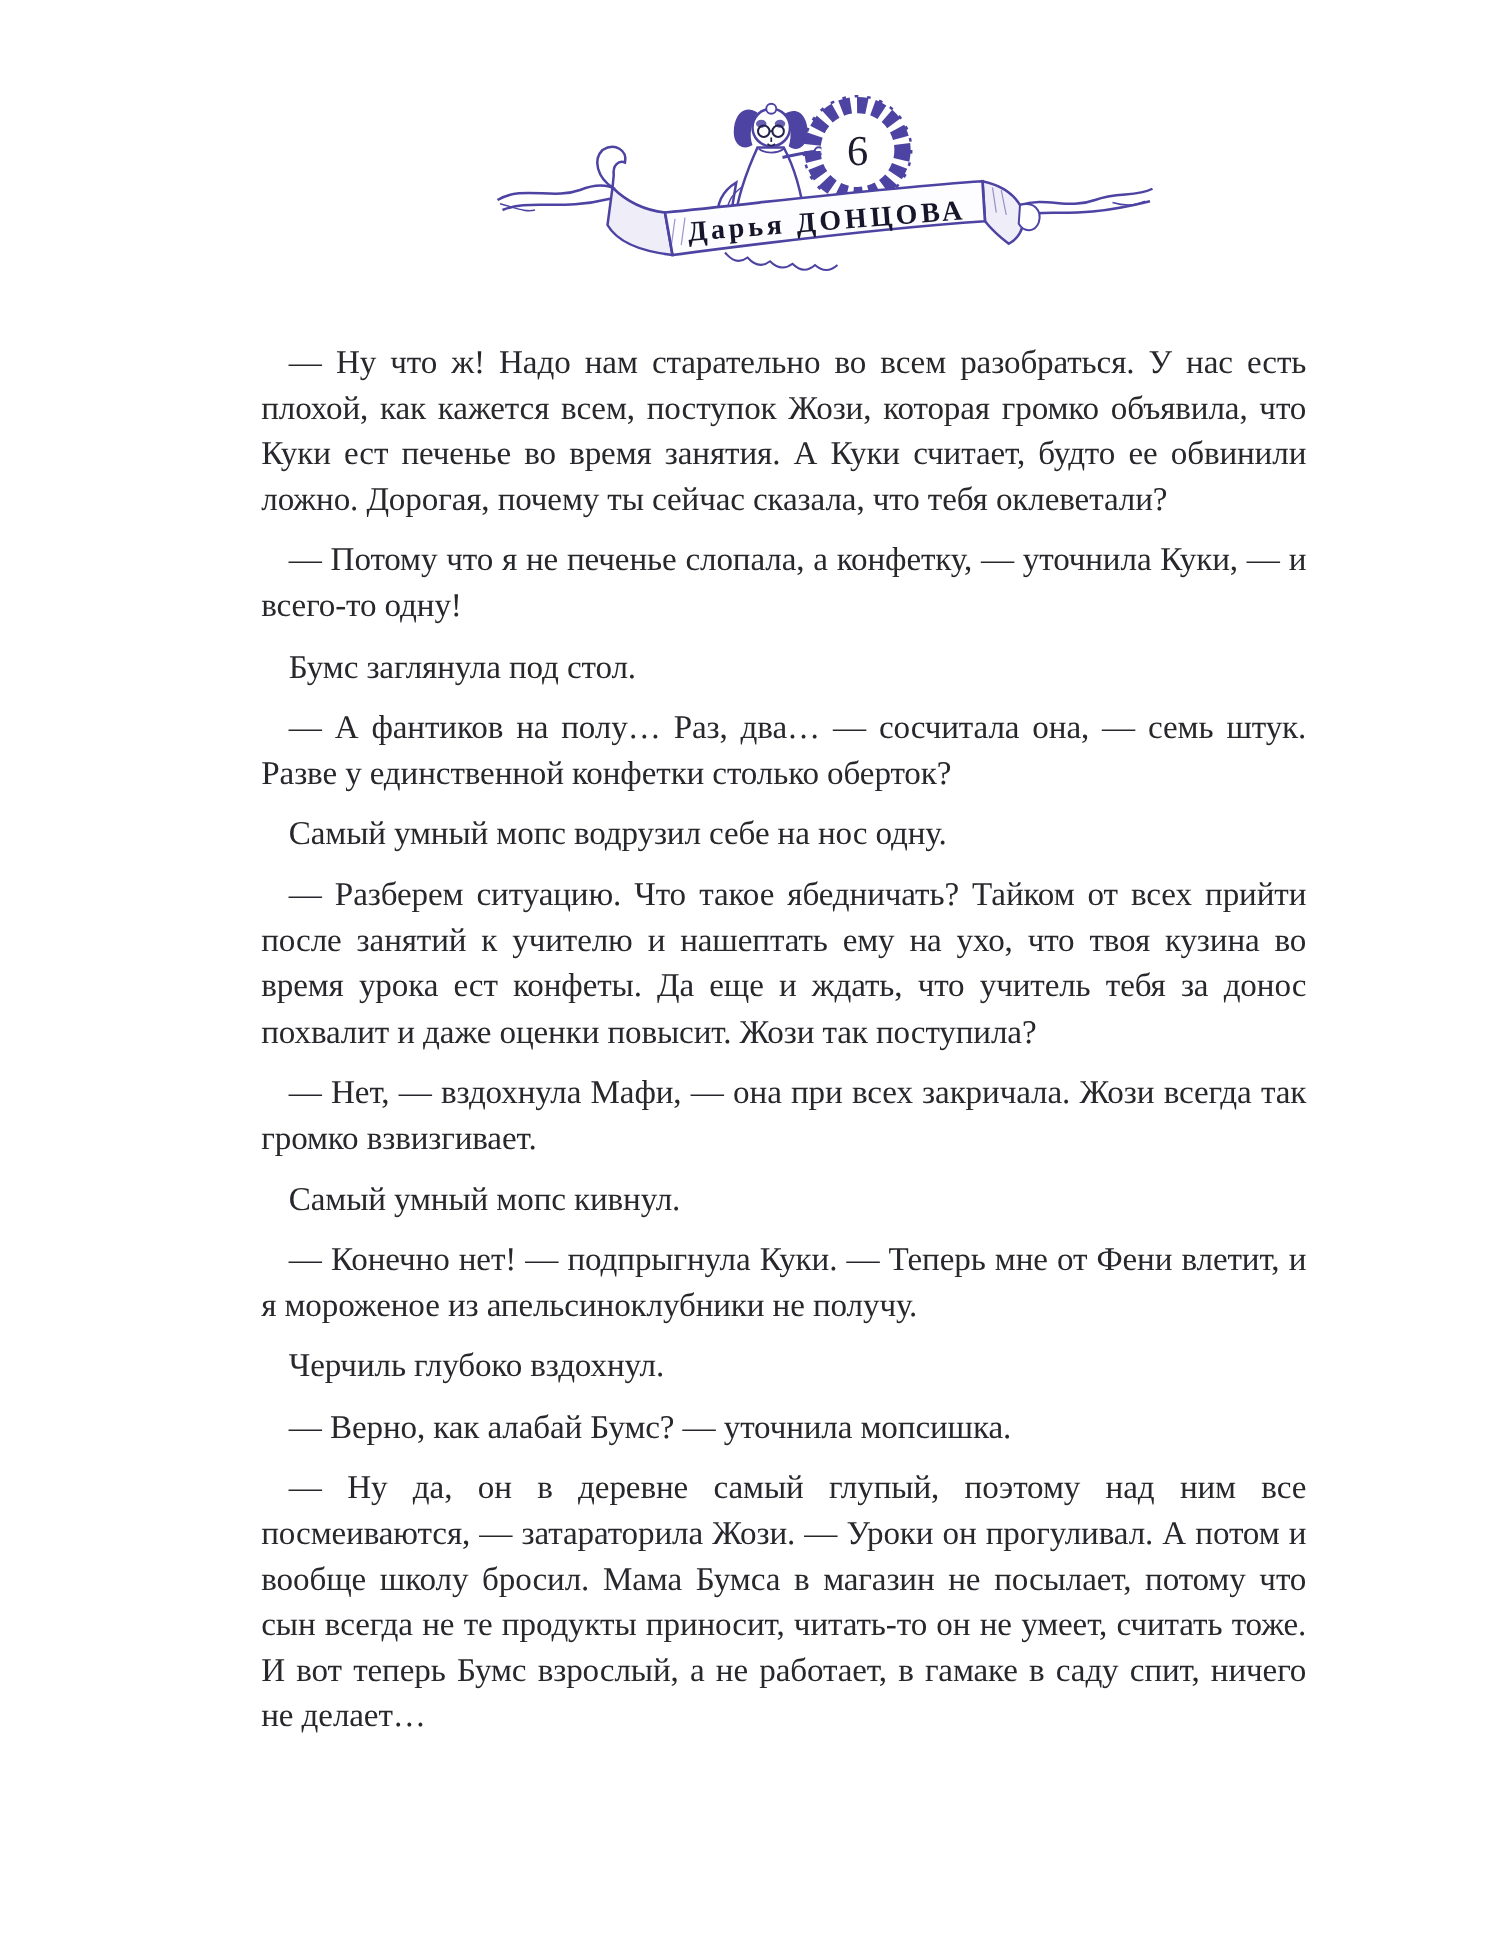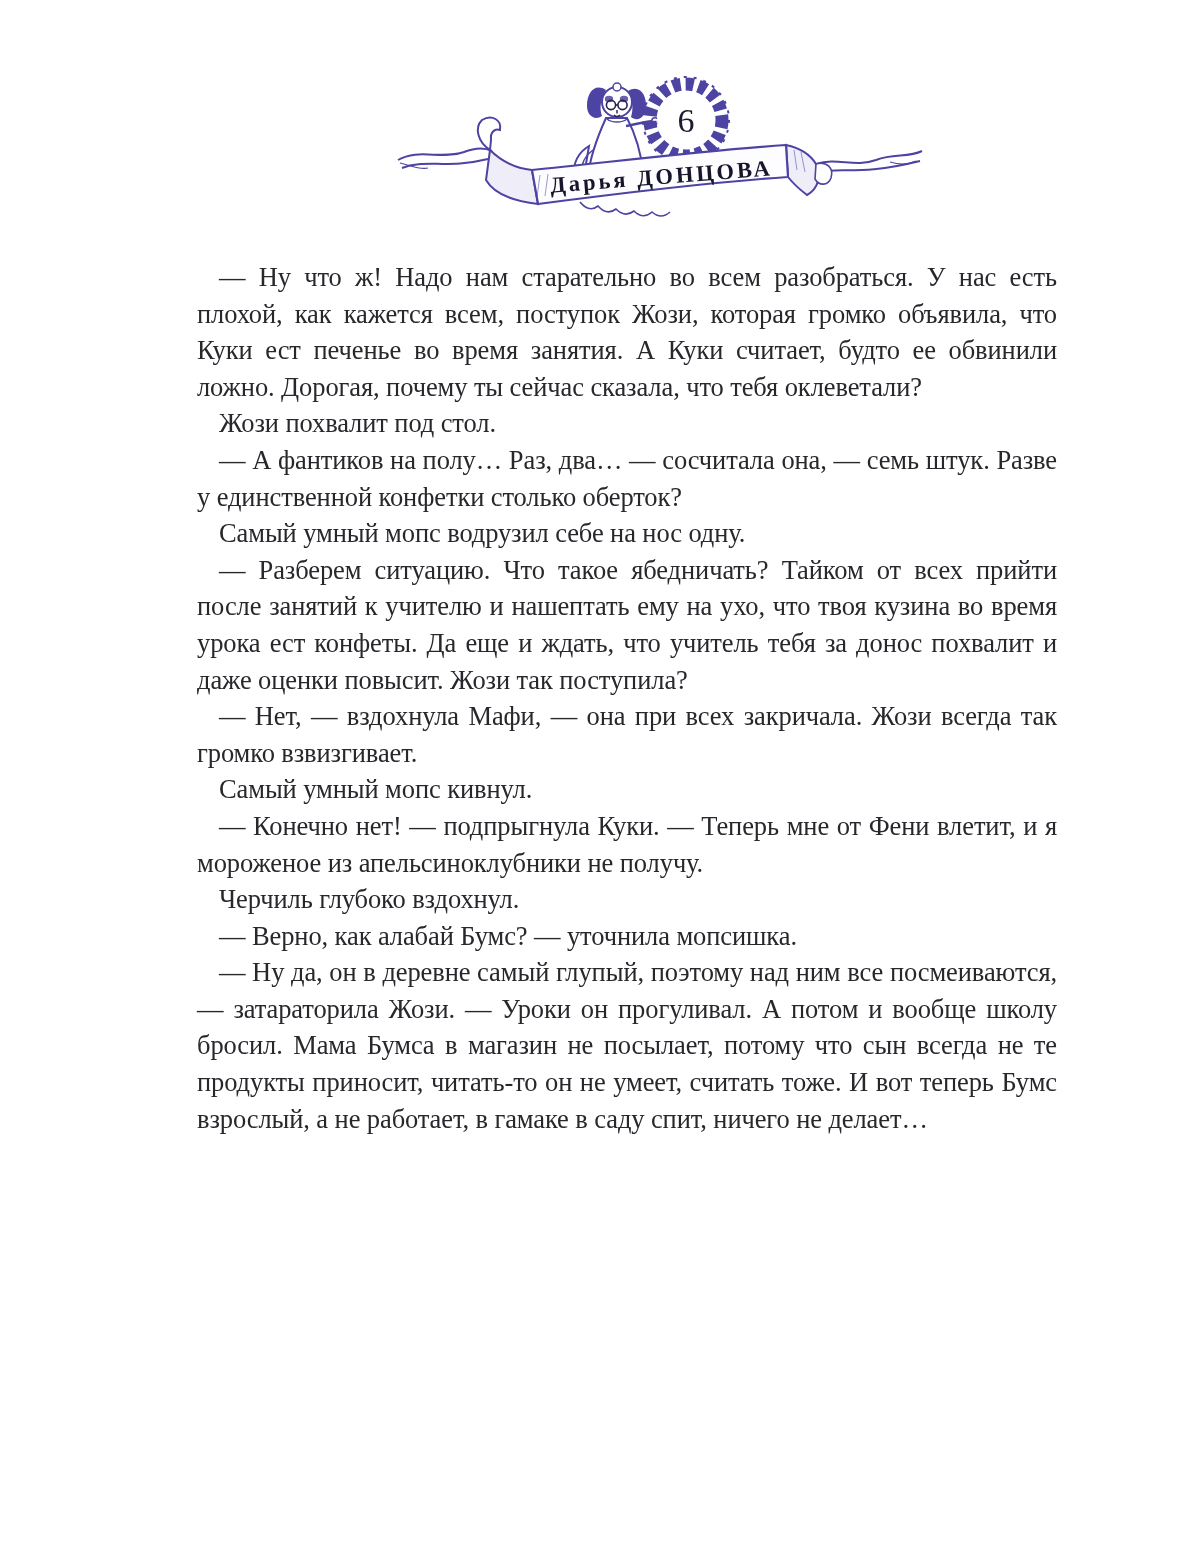--- a/index.html
+++ b/index.html
@@ -29,21 +29,21 @@
     font-family: "Liberation Serif", "DejaVu Serif", serif;
     font-weight: 500;
   }
   .text-column {
     position: absolute;
     left: 197px; top: 259px;
     width: 860px;
     color: #28272c;
   }
   p.para {
-    margin: 0;
+    margin: 12px;
     font-size: 26.5px;
     line-height: 36.6px;
     text-align: justify;
     text-indent: 22px;
     letter-spacing: -0.1px;
   }
 </style>
 </head>
 <body>
 
@@ -97,21 +97,22 @@
         <path d="M190,144 q 9,11 18,4 q 9,10 18,3 q 9,9 18,2 q 9,9 18,1 q 9,8 18,0" fill="none" stroke="#4c43a2" stroke-width="1.6"></path>
         <path d="M142,112 C 230,103 320,92 396,87 L 398,119 C 322,124 232,135 148,146 Z" fill="#fdfdff" stroke="#4c43a2" stroke-width="2.2"></path>
         <path d="M150,117 l -3,22 M158,116 l -3,22 M404,92 l 3,20 M411,94 l 4,20" stroke="#4c43a2" stroke-width="1" opacity="0.55" fill="none"></path>
         <text class="banner-author-text" x="272" y="126" font-size="22.5" text-anchor="middle" fill="#16152a" transform="rotate(-4.5 272 126)">Дарья ДОНЦОВА</text>
       </g>
     </svg>
   </div>
 
   <div class="text-column">
       <p class="para">— Ну что ж! Надо нам старательно во всем разобраться. У нас есть плохой, как кажется всем, поступок Жози, которая громко объявила, что Куки ест печенье во время занятия. А Куки считает, будто ее обвинили ложно. Дорогая, почему ты сейчас сказала, что тебя оклеветали?</p>
-      <p class="para">Жози похвалит под стол.</p>
+      <p class="para">— Потому что я не печенье слопала, а конфетку, — уточнила Куки, — и всего-то одну!</p>
+      <p class="para">Бумс заглянула под стол.</p>
       <p class="para">— А фантиков на полу… Раз, два… — сосчитала она, — семь штук. Разве у единственной конфетки столько оберток?</p>
       <p class="para">Самый умный мопс водрузил себе на нос одну.</p>
       <p class="para">— Разберем ситуацию. Что такое ябедничать? Тайком от всех прийти после занятий к учителю и нашептать ему на ухо, что твоя кузина во время урока ест конфеты. Да еще и ждать, что учитель тебя за донос похвалит и даже оценки повысит. Жози так поступила?</p>
       <p class="para">— Нет, — вздохнула Мафи, — она при всех закричала. Жози всегда так громко взвизгивает.</p>
       <p class="para">Самый умный мопс кивнул.</p>
       <p class="para">— Конечно нет! — подпрыгнула Куки. — Теперь мне от Фени влетит, и я мороженое из апельсиноклубники не получу.</p>
       <p class="para">Черчиль глубоко вздохнул.</p>
       <p class="para">— Верно, как алабай Бумс? — уточнила мопсишка.</p>
       <p class="para">— Ну да, он в деревне самый глупый, поэтому над ним все посмеиваются, — затараторила Жози. — Уроки он прогуливал. А потом и вообще школу бросил. Мама Бумса в магазин не посылает, потому что сын всегда не те продукты приносит, читать-то он не умеет, считать тоже. И вот теперь Бумс взрослый, а не работает, в гамаке в саду спит, ничего не делает…</p>
     </div>

